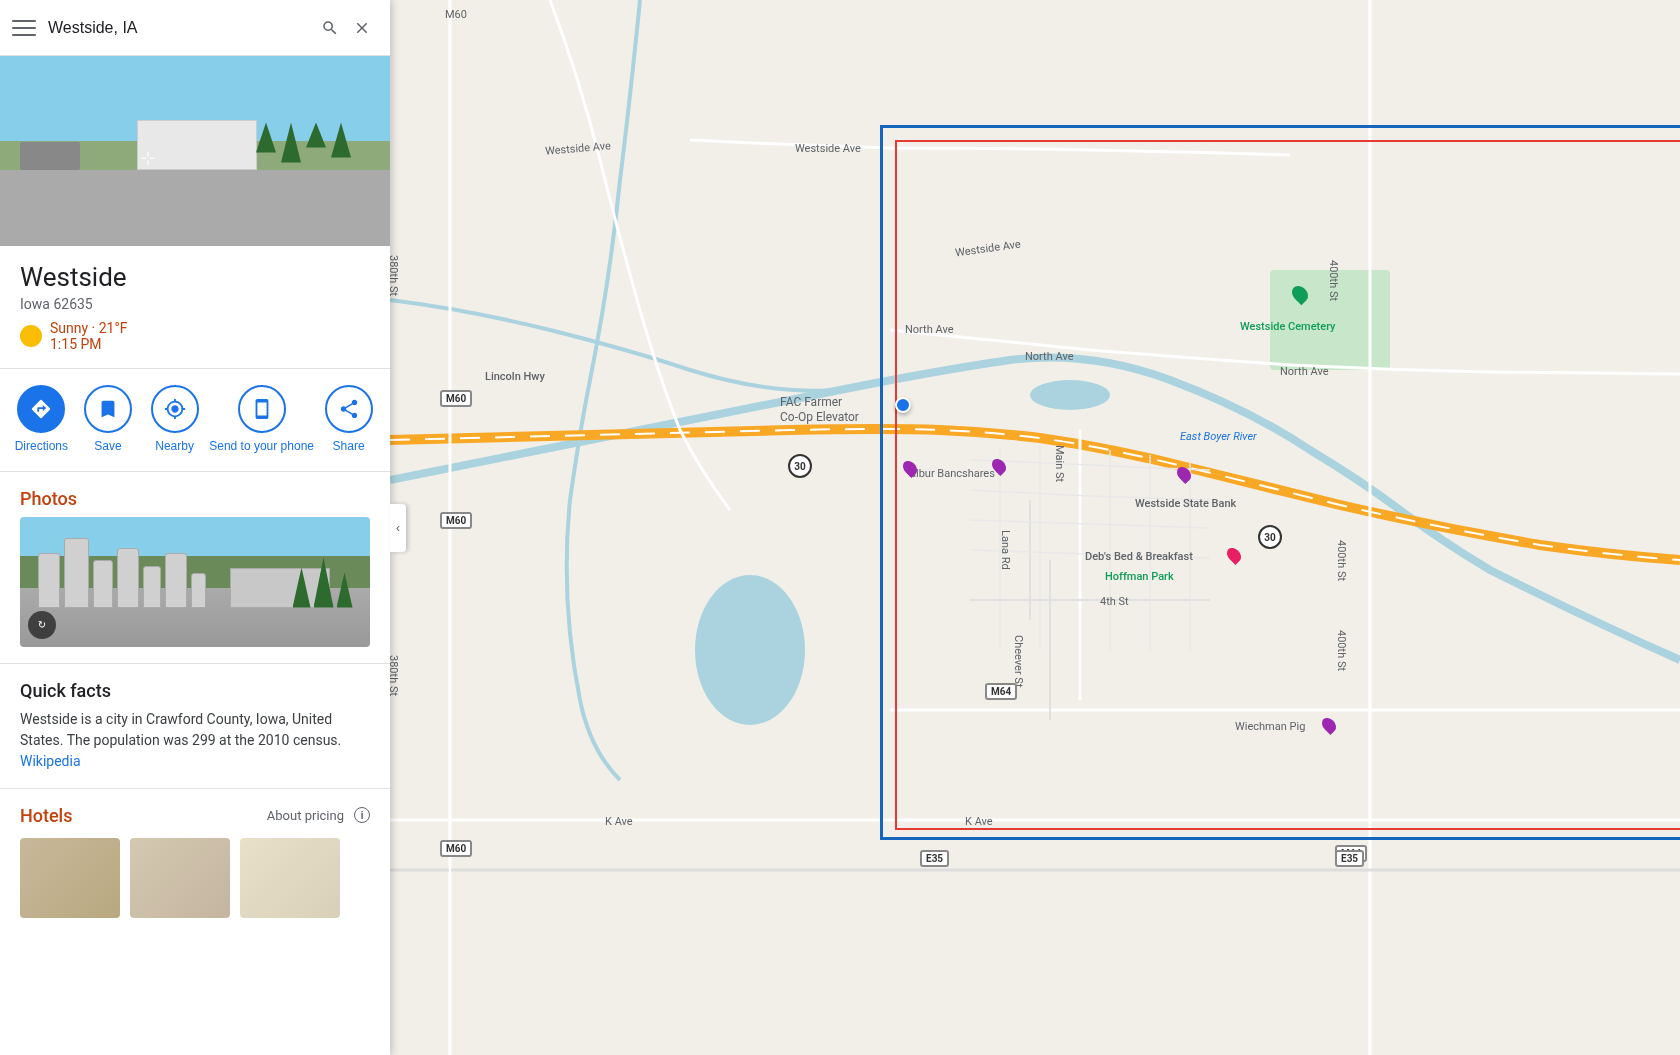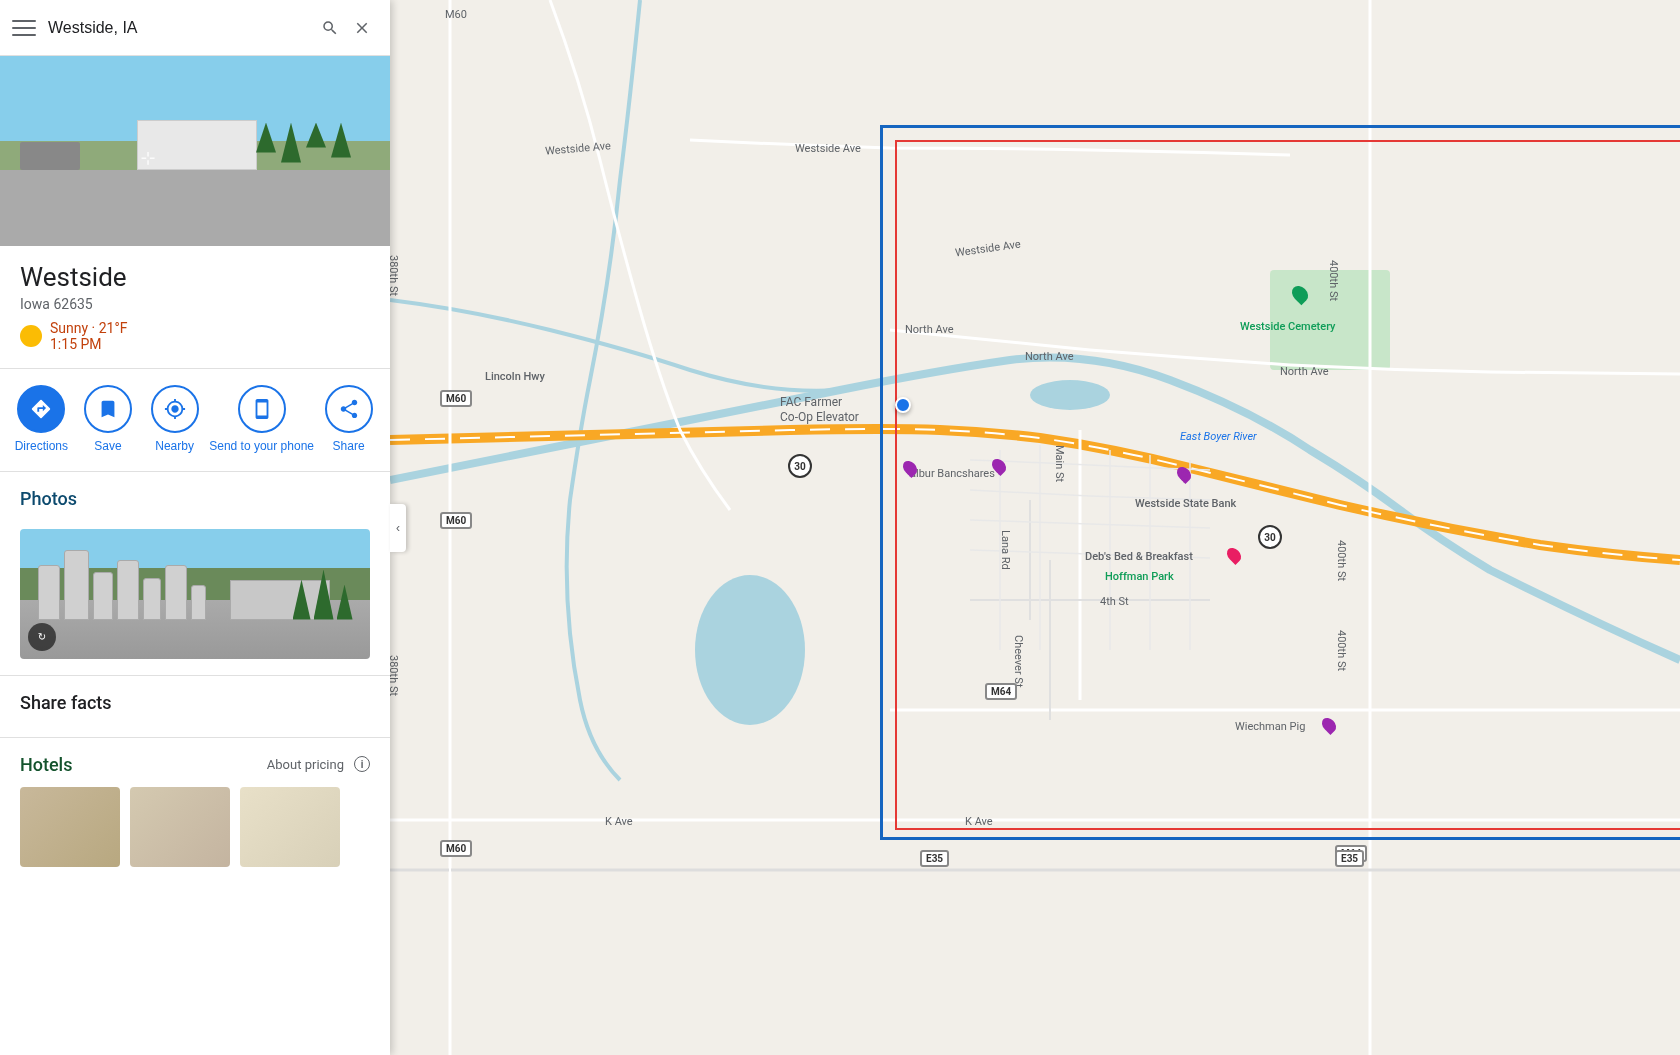--- a/index.html
+++ b/index.html
@@ -187,22 +187,22 @@
       line-height: 1.3;
     }
 
     
     #photos-section {
       padding: 16px 20px;
       border-bottom: 1px solid #e0e0e0;
     }
     #photos-title {
       font-size: 18px;
-      color: #0c4a6e;
-      margin-bottom: 20px;
+      color: #c2410c;
+      margin-bottom: 8px;
       font-weight: 500;
     }
     #photos-grid {
       width: 100%;
     }
     .photo-thumb {
       width: 100%;
       height: 130px;
       background: #c0c8c0;
       border-radius: 4px;
@@ -248,21 +248,21 @@
     #hotels-section {
       padding: 16px 20px;
     }
     #hotels-header {
       display: flex;
       justify-content: space-between;
       align-items: center;
       margin-bottom: 12px;
     }
     #hotels-title {
-      font-size: 18px; font-weight: 500; color: #14532d;
+      font-size: 18px; font-weight: 500; color: #c2410c;
     }
     #about-pricing {
       display: flex; align-items: center; gap: 10px;
       font-size: 13px; color: #5f6368; cursor: pointer;
     }
     .info-circle {
       width: 16px; height: 16px;
       border-radius: 50%;
       border: 1.5px solid #5f6368;
       display: flex; align-items: center; justify-content: center;
@@ -608,21 +608,25 @@
           <div style="width:18px;height:40px;background:#2d6a2d;clip-path:polygon(50% 0%, 0% 100%, 100% 100%)"></div>
           <div style="width:20px;height:50px;background:#2d6a2d;clip-path:polygon(50% 0%, 0% 100%, 100% 100%)"></div>
           <div style="width:16px;height:35px;background:#2d6a2d;clip-path:polygon(50% 0%, 0% 100%, 100% 100%)"></div>
         </div>
         <div class="photo-360">↻</div>
       </div>
     </div>
   </div>
 
   <div id="quick-facts-section">
-    <div id="quick-facts-title">Share facts</div>
+    <div id="quick-facts-title">Quick facts</div>
+    <div id="quick-facts-text">
+      <span>Westside is a city in Crawford County, Iowa, United States. The population was 299 at the 2010 census.</span>
+      <a href="#">Wikipedia</a>
+    </div>
   </div>
 
   <div id="hotels-section">
     <div id="hotels-header">
       <div id="hotels-title">Hotels</div>
       <div id="about-pricing">
         <span>About pricing</span>
         <div class="info-circle">i</div>
       </div>
     </div>

